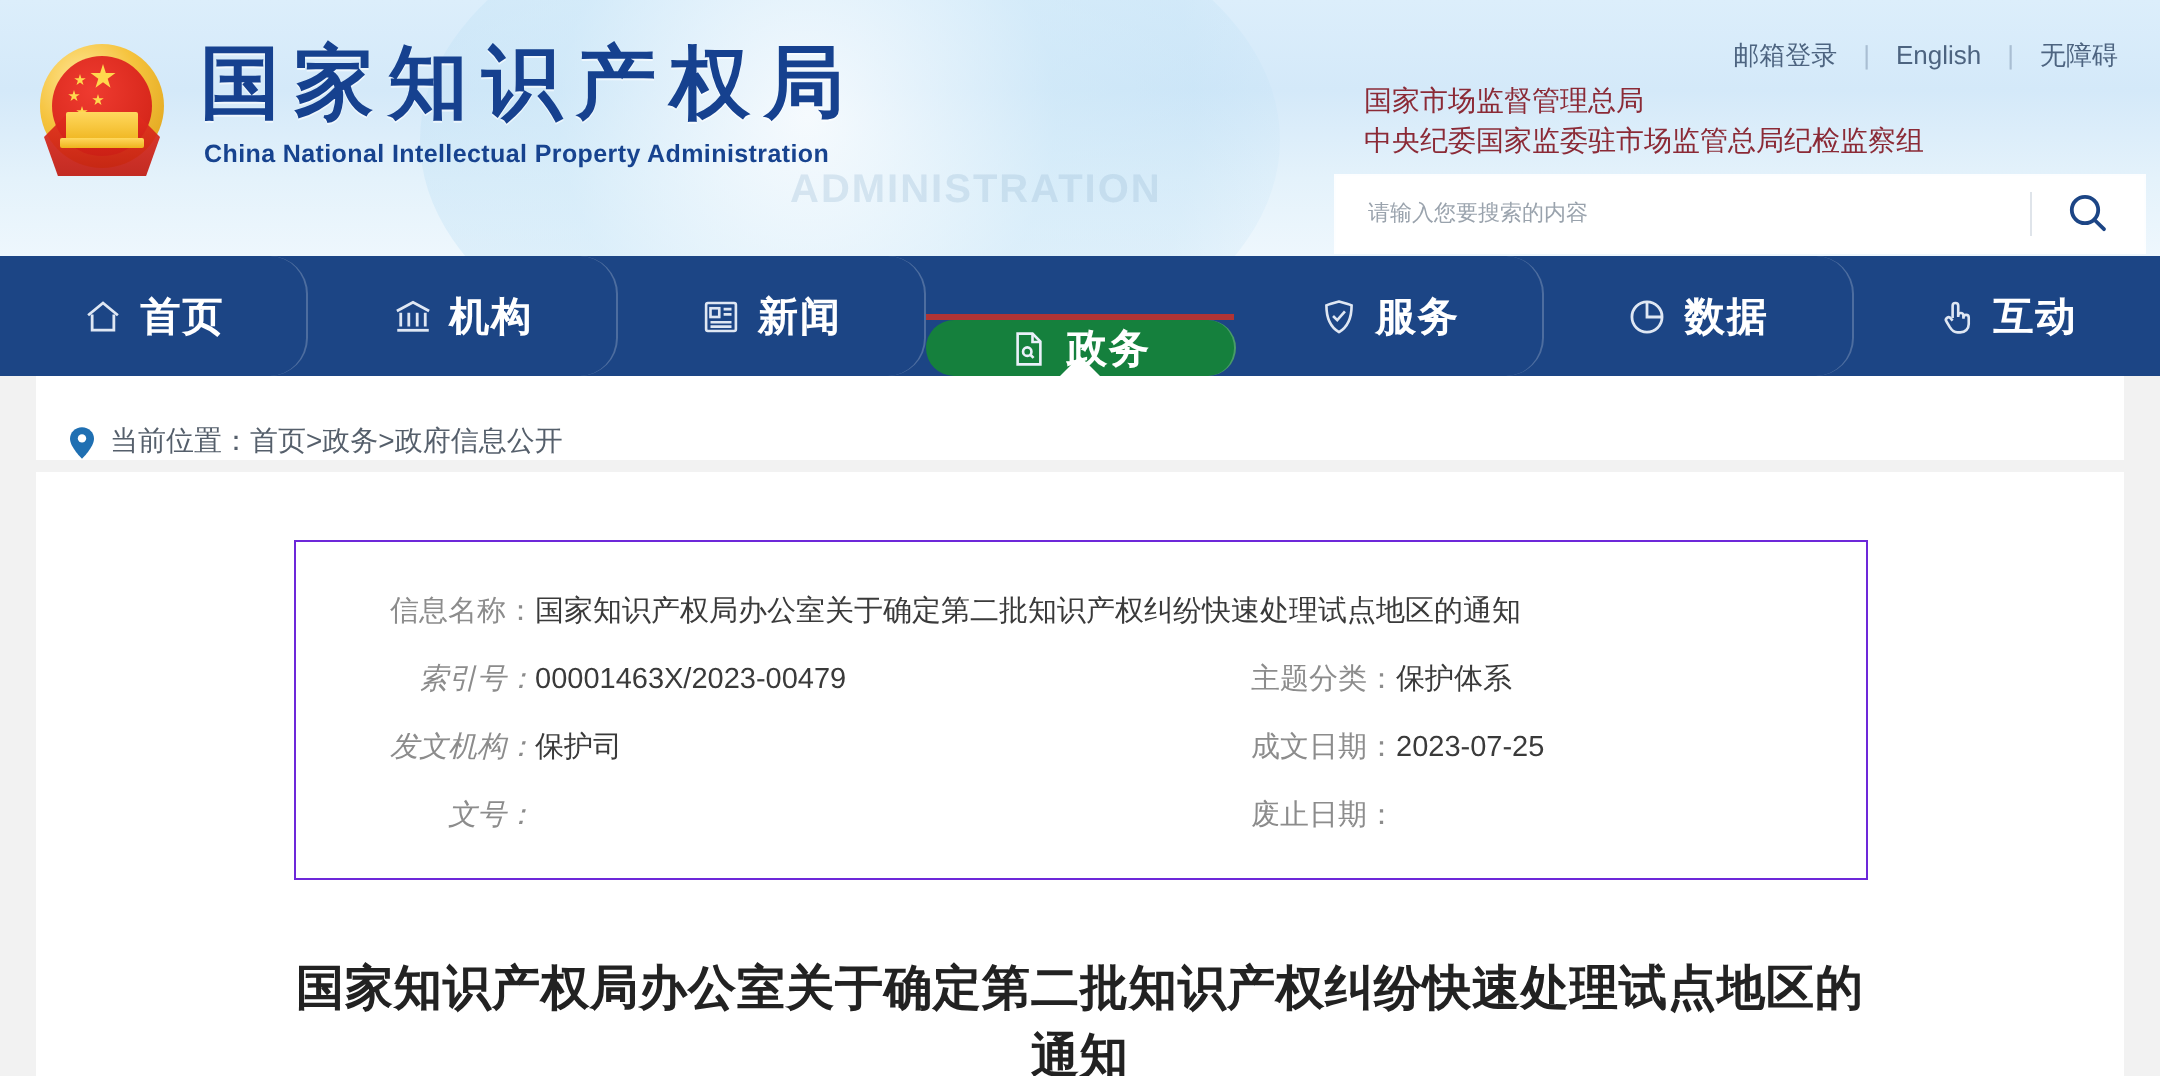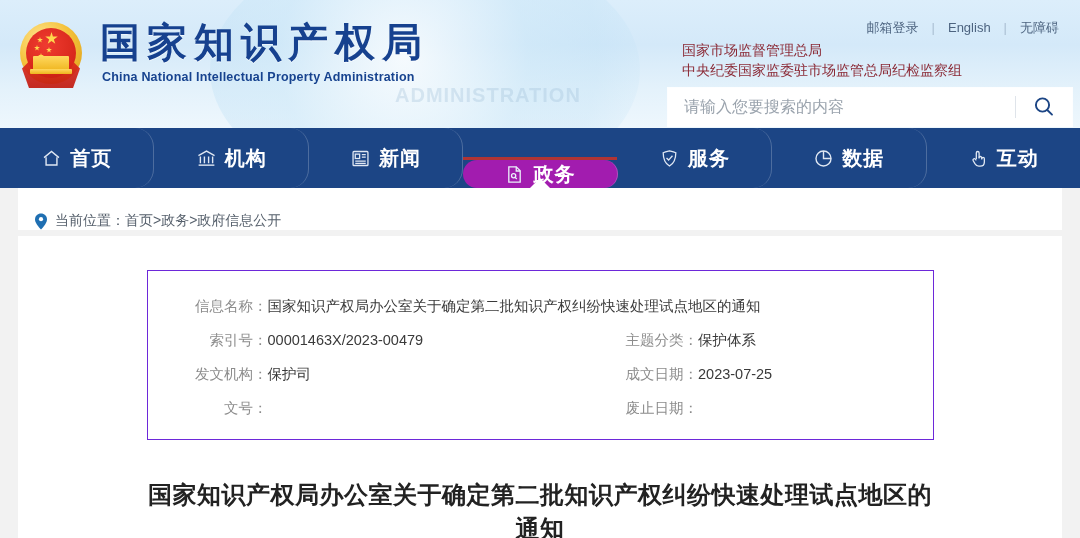--- a/index.html
+++ b/index.html
@@ -123,21 +123,21 @@
 
   .searchbox {
     position: absolute; left: 668px; top: 88px;
     width: 404px; height: 38px;
     background: #ffffff;
     display: flex; align-items: center;
     box-shadow: 0 0 0 1px rgba(255,255,255,0.9);
   }
   .search-input {
     flex: 1; border: none; outline: none;
-    font-size: 16px; color: #be185d;
+    font-size: 11px; color: #be185d;
     padding: 0 16px; height: 36px;
     background: transparent;
     font-family: "Liberation Sans", sans-serif;
   }
   .search-input::placeholder { color: #9aa3ad; }
   .search-divider { width: 1px; height: 22px; background: #dfe4ea; }
   .search-btn {
     width: 56px; height: 38px; border: none; background: transparent;
     cursor: pointer; display: flex; align-items: center; justify-content: center;
   }
@@ -158,21 +158,21 @@
     font-size: 20px;
     font-weight: bold;
     letter-spacing: 1px;
     cursor: pointer;
     border-right: 1px solid rgba(255,255,255,0.22);
     border-radius: 19px;
   }
   .nav-item:last-child { border-right: none; }
   .nav-item .nav-ico { display: flex; align-items: center; }
   .nav-item.active {
-    background: #a21caf;
+    background: #15803d;
     margin-top: 32px;
   }
   .nav-item.active:before {
     content: ""; position: absolute; left: 0; right: 0; top: -3px; height: 3px;
     background: #b03434;
   }
   .nav-item.active:after {
     content: ""; position: absolute; left: 50%; bottom: -1px;
     transform: translateX(-50%);
     border-left: 11px solid transparent;
@@ -213,21 +213,21 @@
     font-size: 14.5px;
     line-height: 34px;
     color: #4a4a4a;
     white-space: nowrap;
   }
   .infocell .lbl { color: #8c8c8c; }
   .infocell .val { color: #3a3a3a; }
   .inforow.full .infocell { padding-left: 24px; }
   .inforow.two .infocell.left { width: 430px; padding-left: 24px; }
   .inforow.two .infocell.right { padding-left: 24px; }
-  .inforow.two .infocell.left .lbl { display: inline-block; text-align: right; width: 96px; }
+  .inforow.two .infocell.left .lbl { display: inline-block; text-align: right; width: 96px; font-style: italic; }
   .inforow.full .infocell .lbl { display: inline-block; text-align: right; width: 96px; }
 
   .doc-title {
     width: 800px;
     margin: 38px auto 0 auto;
     text-align: center;
     font-size: 24px;
     font-weight: bold;
     color: #222;
     letter-spacing: .5px;

